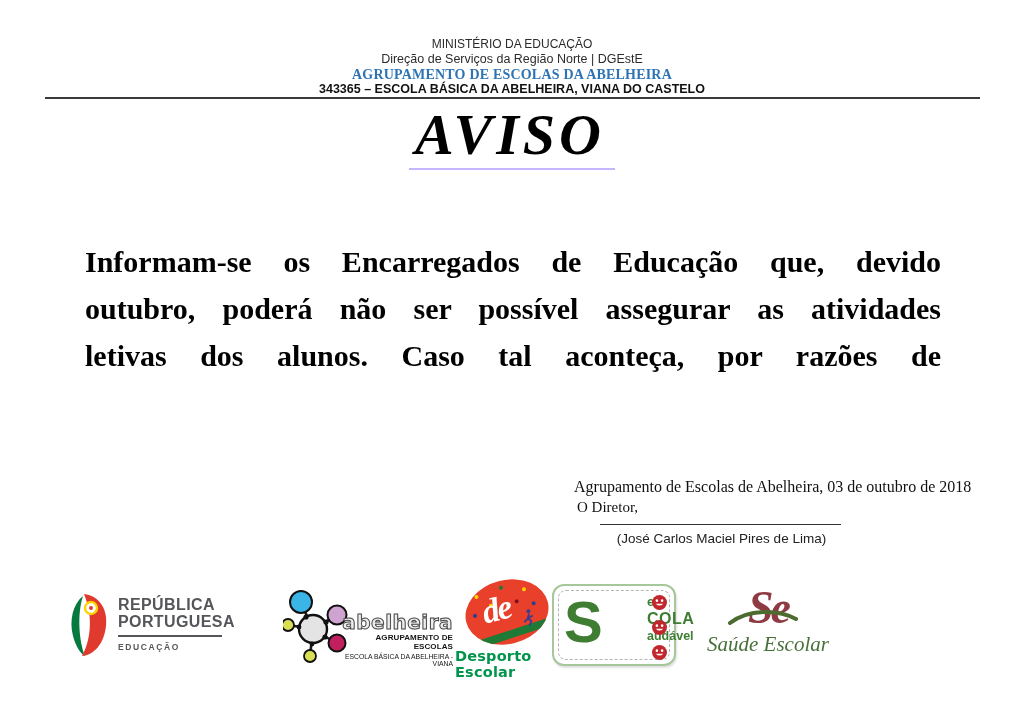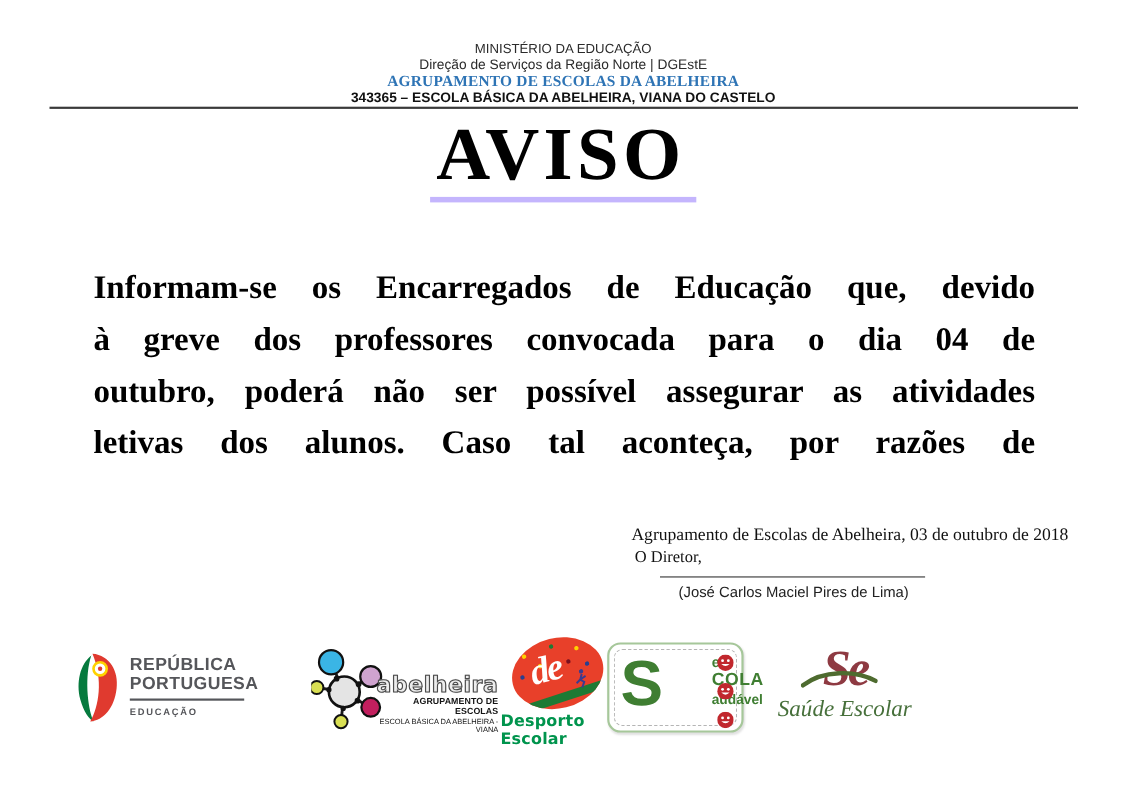--- a/index.html
+++ b/index.html
@@ -20,23 +20,23 @@
   .lh-line2 { font-size: 12.5px; color: #2b2b2b; line-height: 15px; }
   .lh-line3 { font-family: "Liberation Serif", serif; font-weight: bold; font-size: 14px; color: #2E74B5; line-height: 15px; letter-spacing: .2px; }
   .lh-line4 { font-size: 12.5px; font-weight: bold; color: #111; line-height: 15px; }
   .lh-rule  { position: absolute; top: 97px; left: 45px; right: 44px; height: 2px; background: #3a3a3a; }
 
   
   .title-wrap { position: absolute; top: 102px; left: 0; right: 0; text-align: center; }
   .title {
     display: inline-block;
     font-family: "Liberation Serif", serif;
-    font-weight: bold; font-size: 68px; line-height: 1.13;
+    font-weight: bold; font-size: 58px; line-height: 1.13;
     letter-spacing: 4px; color: #000;
-    border-bottom: 5px solid #c4b5fd; padding: 0 10px 0 6px;
+    border-bottom: 2px solid #c4b5fd; padding: 0 10px 0 6px; font-style: italic;
   }
 
   
   .body-text {
     position: absolute; top: 238px; left: 85px; width: 856px;
     font-family: "Liberation Serif", serif; font-weight: bold;
     font-size: 30px; color: #000;
   }
   .body-line { height: 47px; line-height: 47px; white-space: nowrap;
     text-align: justify; text-align-last: justify; }
@@ -113,21 +113,20 @@
     <div class="lh-line4">343365 – ESCOLA BÁSICA DA ABELHEIRA, VIANA DO CASTELO</div>
   </div>
   <div class="lh-rule"></div>
 
   <div class="title-wrap">
     <span class="title">AVISO</span>
   </div>
 
   <div class="body-text">
     <div class="body-line">Informam-se os Encarregados de Educação que, devido</div>
-    <div class="body-line">à greve dos professores convocada para o dia 04 de</div>
     <div class="body-line">outubro, poderá não ser possível assegurar as atividades</div>
     <div class="body-line">letivas dos alunos. Caso tal aconteça, por razões de</div>
   </div>
 
   <div class="sig-date">Agrupamento de Escolas de Abelheira, 03 de outubro de 2018</div>
   <div class="sig-role">O Diretor,</div>
   <div class="sig-line"></div>
   <div class="sig-name">(José Carlos Maciel Pires de Lima)</div>
 
   <div class="footer">

